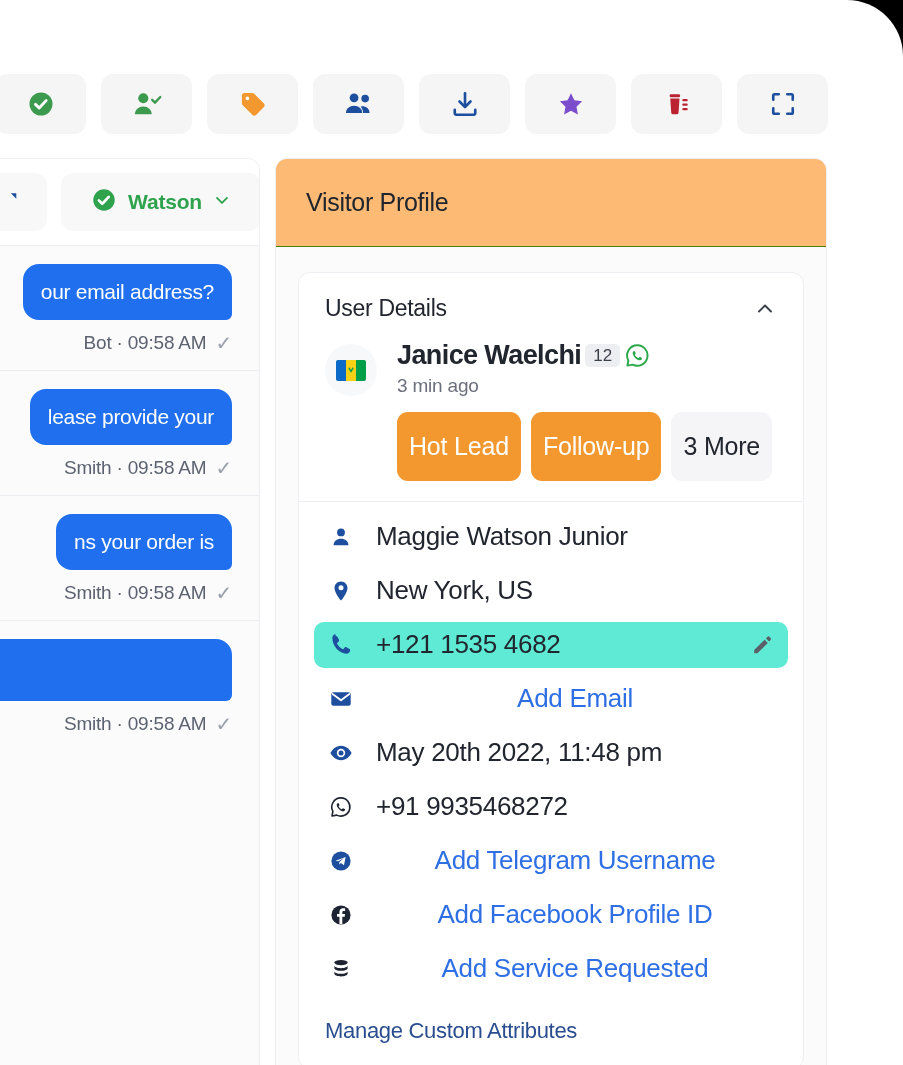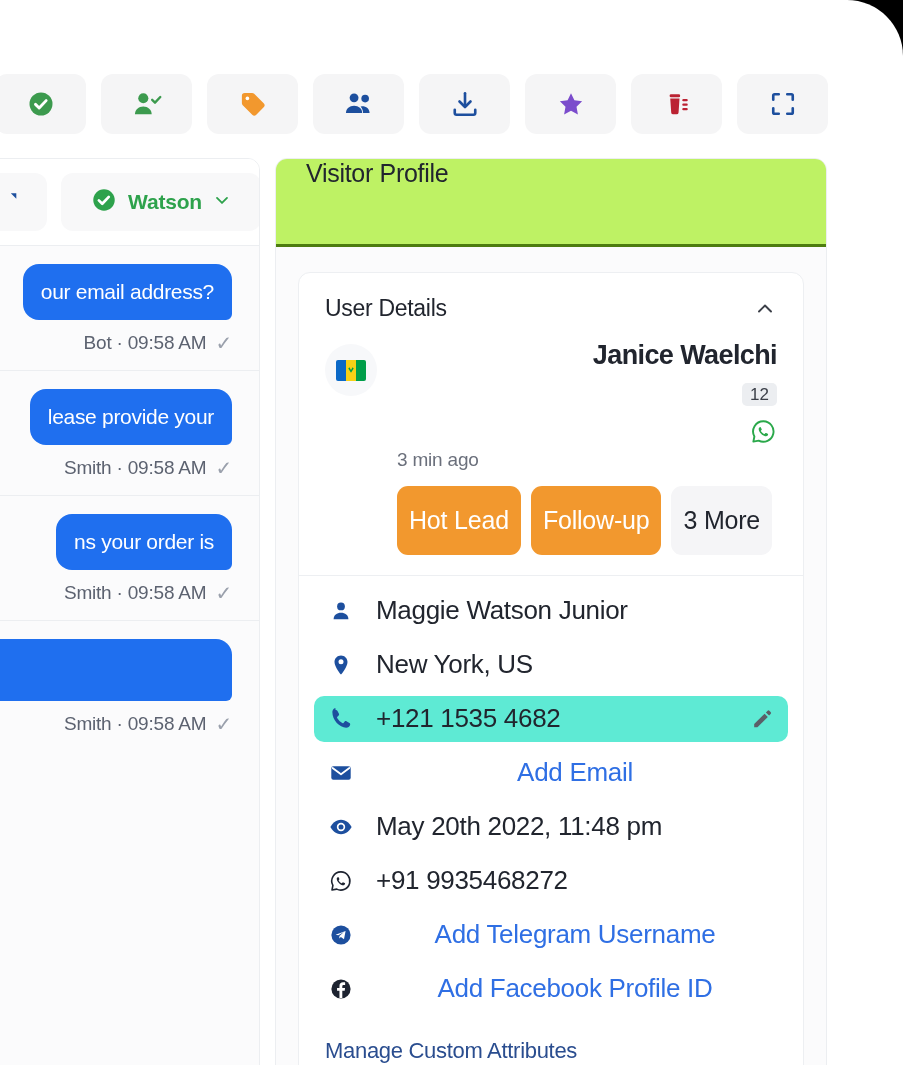--- a/index.html
+++ b/index.html
@@ -127,25 +127,25 @@
     top: 158px;
     width: 552px;
     height: 930px;
     background: #fbfbfc;
     border: 1px solid #eceef1;
     border-radius: 12px;
     overflow: hidden;
   }
   #vp-header {
     height: 88px;
-    background: #bef264;
-    display: flex;
-    align-items: flex-start;
+    background: #fdba74;
+    display: flex;
+    align-items: center;
     padding: 0 30px;
-    border-bottom: 3px solid #4d7c0f;
+    border-bottom: 1px solid #4d7c0f;
   }
   #vp-title {
     font-size: 25px;
     color: #21252e;
     letter-spacing: -0.3px;
   }
 
   .card {
     margin: 25px 22px 0 22px;
     background: #ffffff;
@@ -174,21 +174,21 @@
   .avatar {
     width: 52px; height: 52px;
     border-radius: 50%;
     background: #f7f8fa;
     display: flex; align-items: center; justify-content: center;
     flex: none;
     margin-top: 4px;
   }
   .flag { width: 30px; height: 21px; border-radius: 2px; display:block; }
   .user-main { flex: 1; min-width: 0; }
-  .name-line { display: flex; align-items: flex-end; gap: 12px; flex-direction: column; }
+  .name-line { display: flex; align-items: center; gap: 4px; }
   .uname {
     font-size: 27px; font-weight: bold; color: #21252e;
     letter-spacing: -0.6px;
   }
   .count-badge {
     background: #eceef1; color: #3c4049;
     border-radius: 5px;
     font-size: 17px;
     padding: 3px 8px;
     line-height: 1;
@@ -530,20 +530,30 @@
           </div>
           <div class="attr">
             <span class="ico">
               <svg width="24" height="24" viewBox="0 0 24 24">
                 <circle cx="12" cy="12" r="9.6" fill="#1d2330"></circle>
                 <path d="M13.3 20.9v-7.1h2.4l.36-2.77H13.3V9.25c0-.8.22-1.35 1.37-1.35h1.46V5.42c-.25-.03-1.12-.11-2.13-.11-2.1 0-3.55 1.29-3.55 3.66v2.05H8.04v2.77h2.41v7.1z" fill="#fff"></path>
               </svg>
             </span>
             <span class="val link">Add Facebook Profile ID</span>
           </div>
+          <div class="attr">
+            <span class="ico">
+              <svg width="24" height="24" viewBox="0 0 24 24">
+                <ellipse cx="12" cy="5.6" rx="6.6" ry="2.6" fill="#1d2330"></ellipse>
+                <path d="M5.4 8.6c0 1.45 2.95 2.6 6.6 2.6s6.6-1.15 6.6-2.6v2.6c0 1.45-2.95 2.6-6.6 2.6s-6.6-1.15-6.6-2.6z" fill="#1d2330"></path>
+                <path d="M5.4 14.2c0 1.45 2.95 2.6 6.6 2.6s6.6-1.15 6.6-2.6v2.6c0 1.45-2.95 2.6-6.6 2.6s-6.6-1.15-6.6-2.6z" fill="#1d2330"></path>
+              </svg>
+            </span>
+            <span class="val link">Add Service Requested</span>
+          </div>
         </div>
 
       <div class="manage-wrap">
         <span class="manage">Manage Custom Attributes</span>
       </div>
 
     </div>
 
     <div class="card stub"></div>
 

